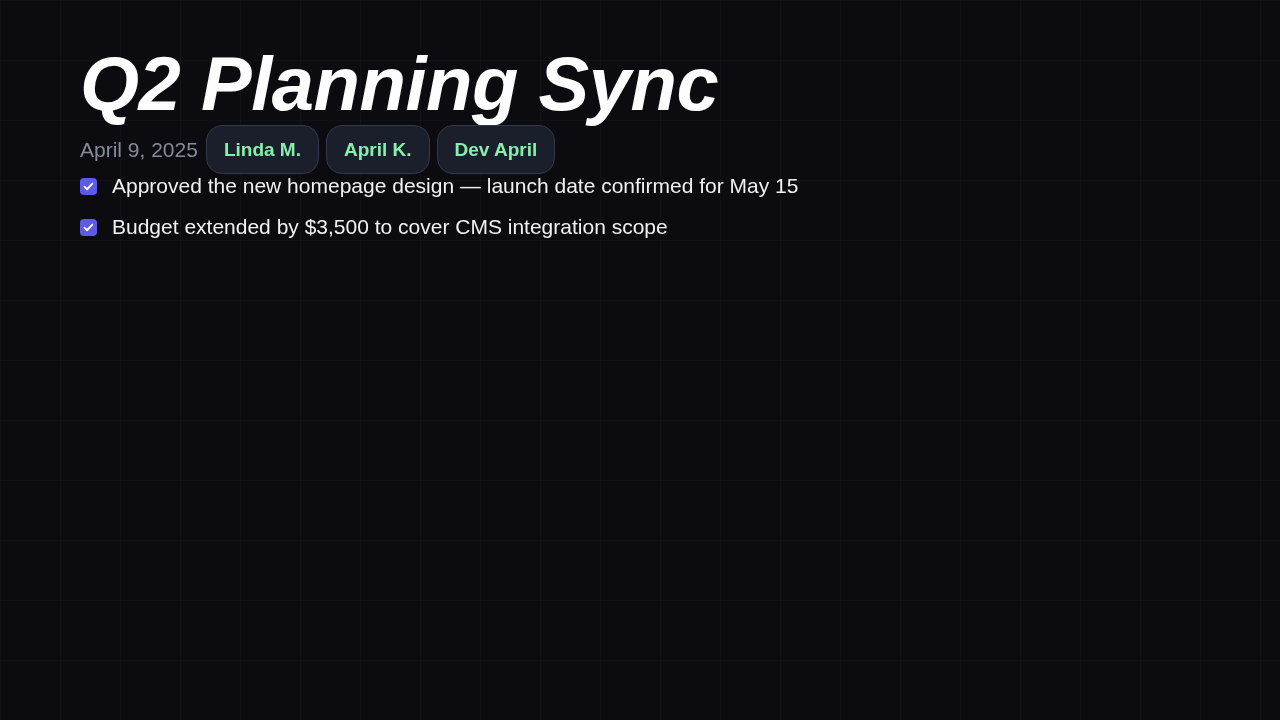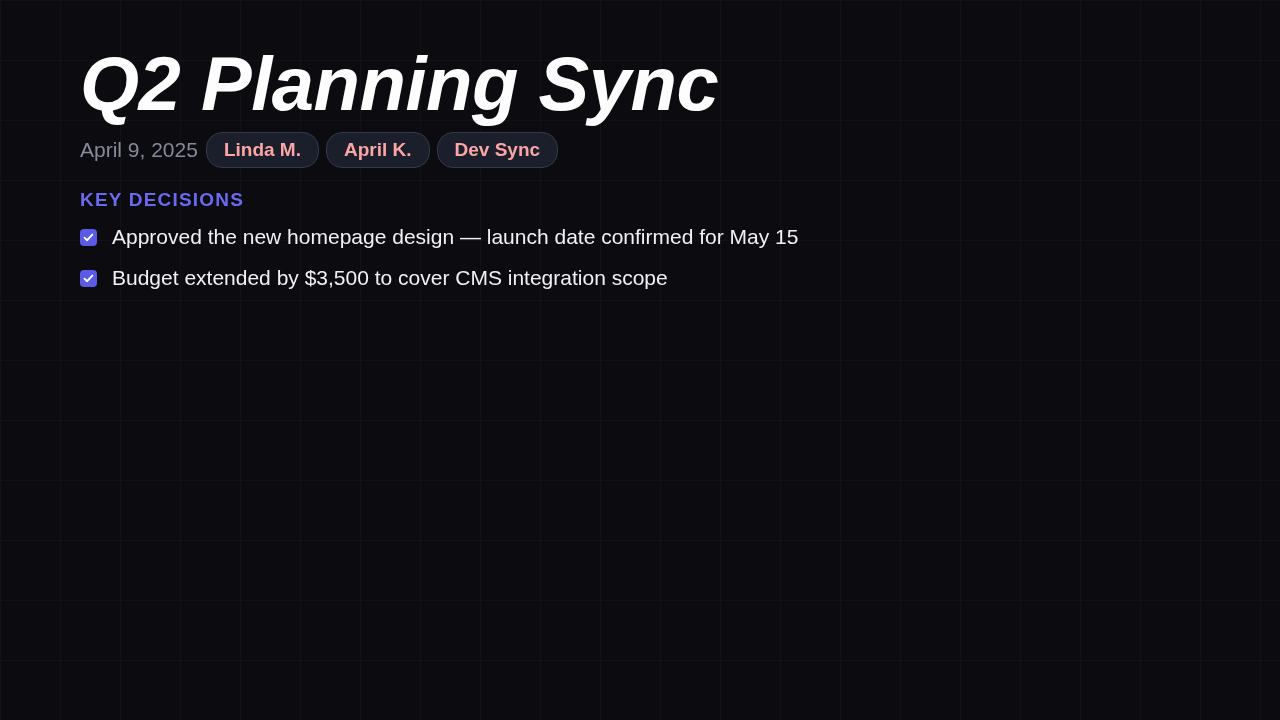--- a/index.html
+++ b/index.html
@@ -70,26 +70,26 @@
     color: #868b99;
     line-height: 1;
     white-space: nowrap;
     margin-right: 1px;
   }
 
   .chip {
     display: inline-flex;
     align-items: center;
     justify-content: center;
-    height: 36px;
+    height: 49px;
     padding: 0 17px;
     border-radius: 16px;
     background-color: #1b1f2c;
     border: 1px solid #33384b;
-    color: #fca5a5;
+    color: #86efac;
     font-size: 19px;
     font-weight: bold;
     line-height: 1;
     white-space: nowrap;
     box-sizing: border-box;
   }
 
   .section-heading {
     font-size: 19px;
     font-weight: bold;
@@ -145,24 +145,23 @@
 
     <h1 class="title">Q2 Planning Sync</h1>
 
     <div class="meta-row">
       <span class="meta-date">April 9, 2025</span>
 
       <span class="chip">Linda M.</span>
 
       <span class="chip">April K.</span>
 
-      <span class="chip">Dev Sync</span>
+      <span class="chip">Dev April</span>
     </div>
 
-    <div class="section-heading">KEY DECISIONS</div>
 
     <ul class="decision-list">
 
       <li class="decision-item">
         <span class="checkbox">
           <svg width="11" height="11" viewBox="0 0 12 12" aria-hidden="true">
             <path d="M1.6 6.2 L4.4 9 L10.2 2.8" fill="none" stroke="#ffffff" stroke-width="2" stroke-linecap="round" stroke-linejoin="round"></path>
           </svg>
         </span>
         <span class="decision-text">Approved the new homepage design — launch date confirmed for May 15</span>

